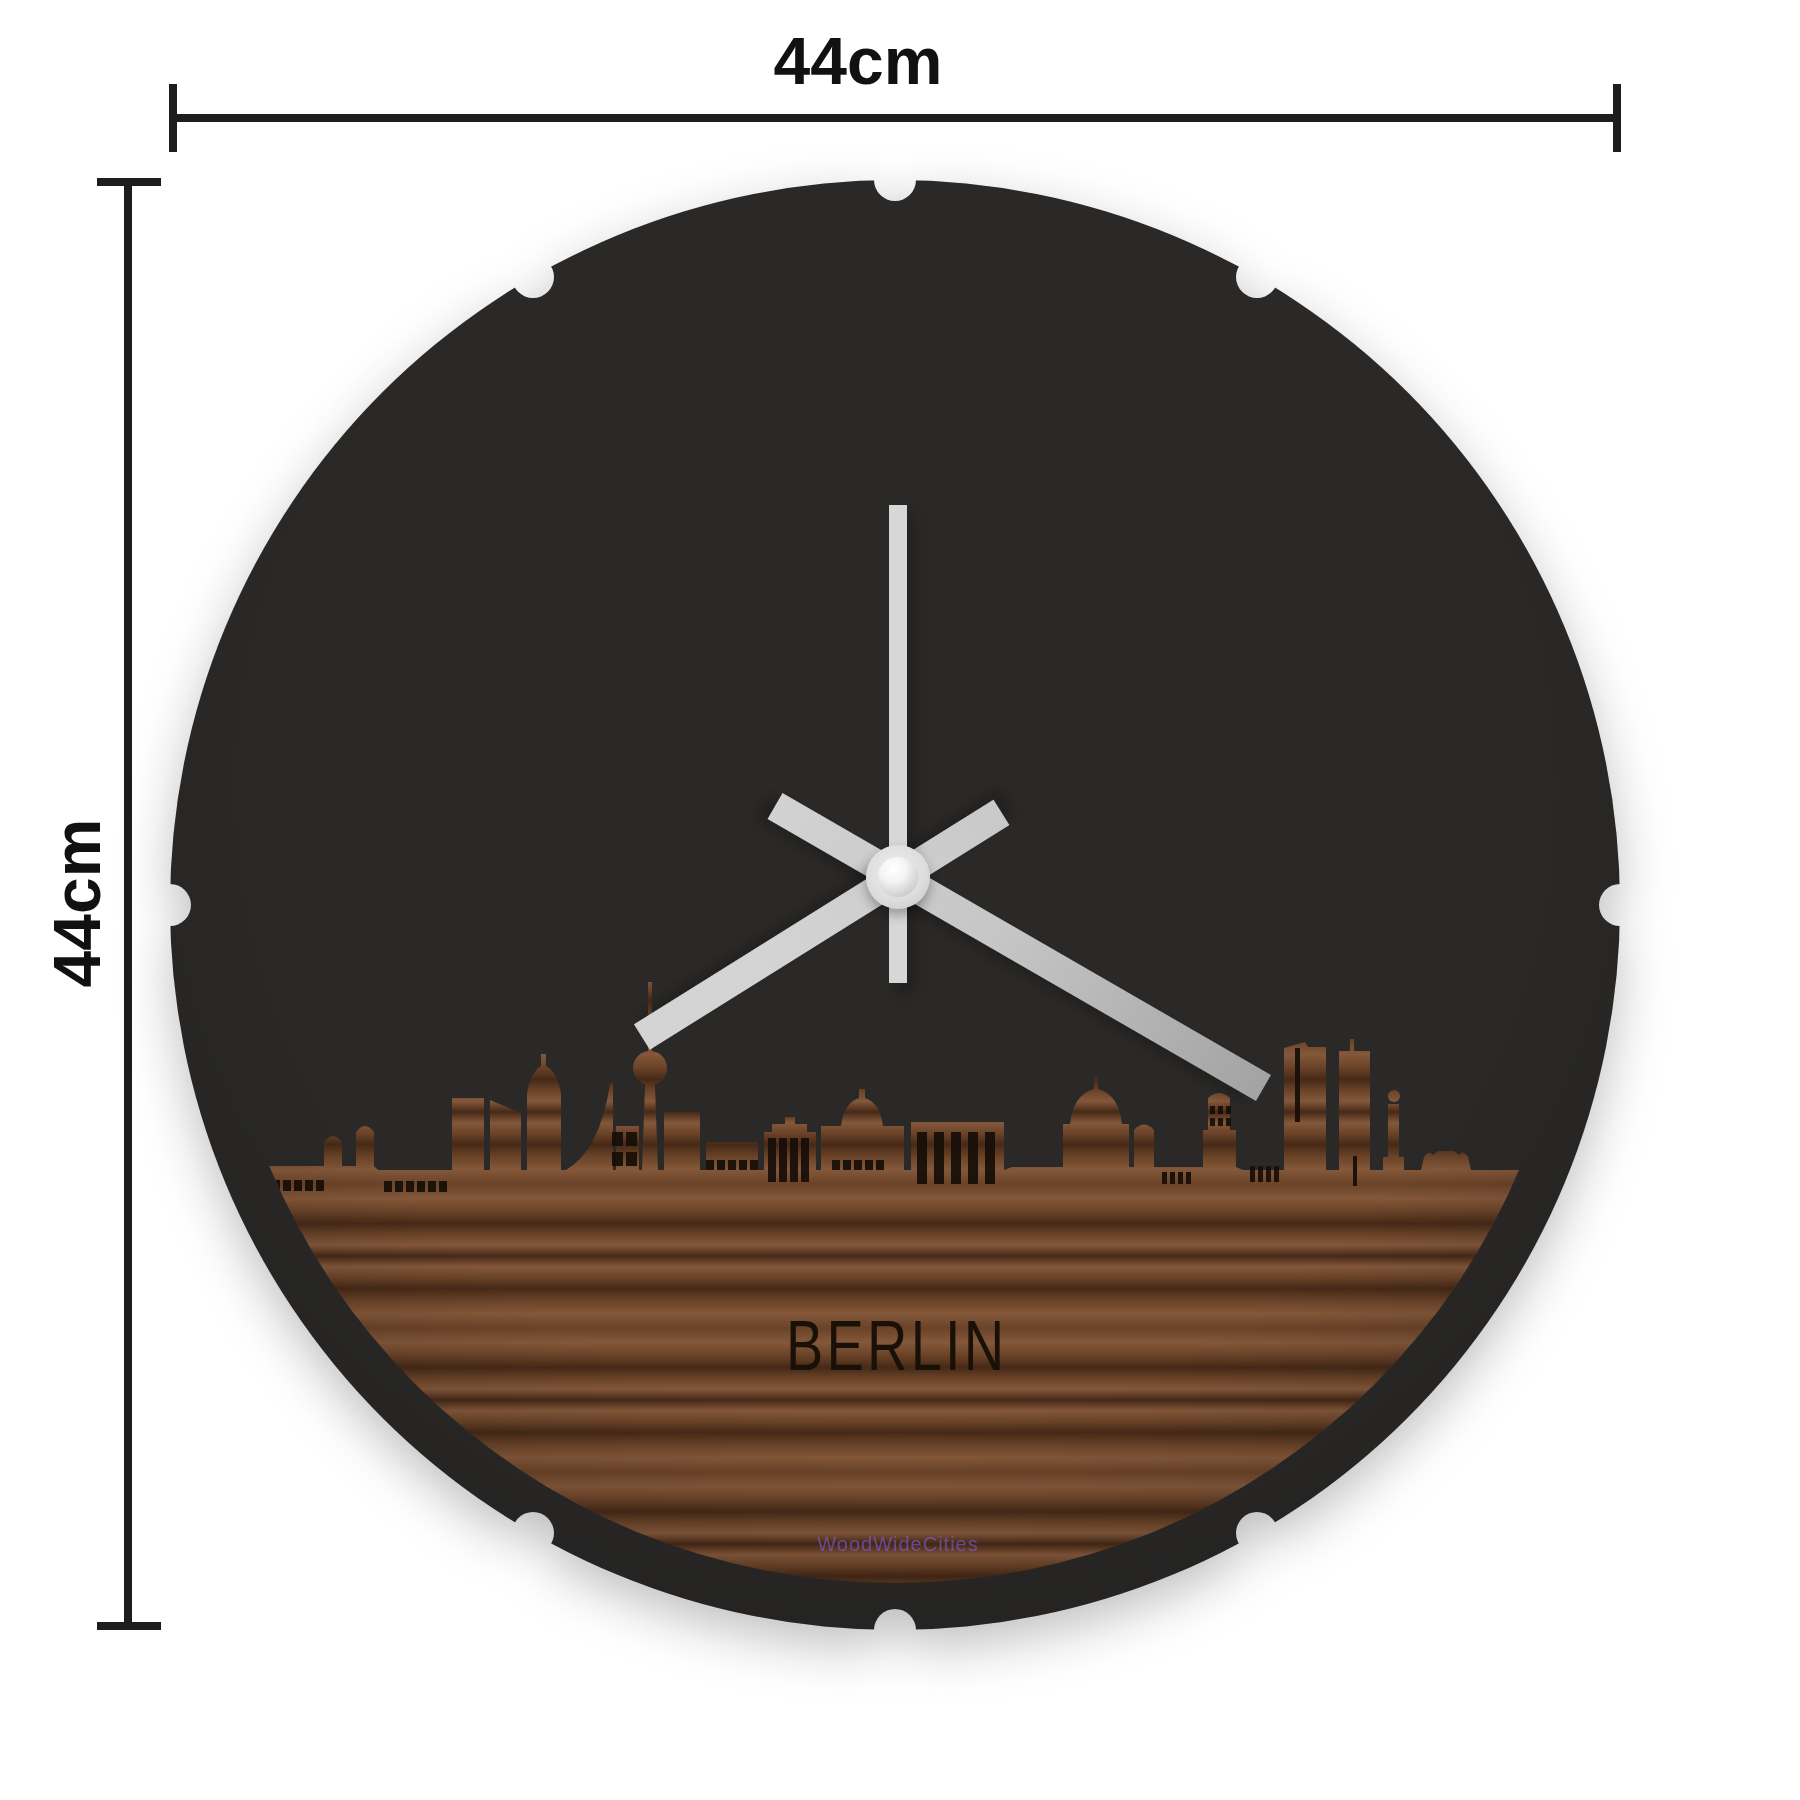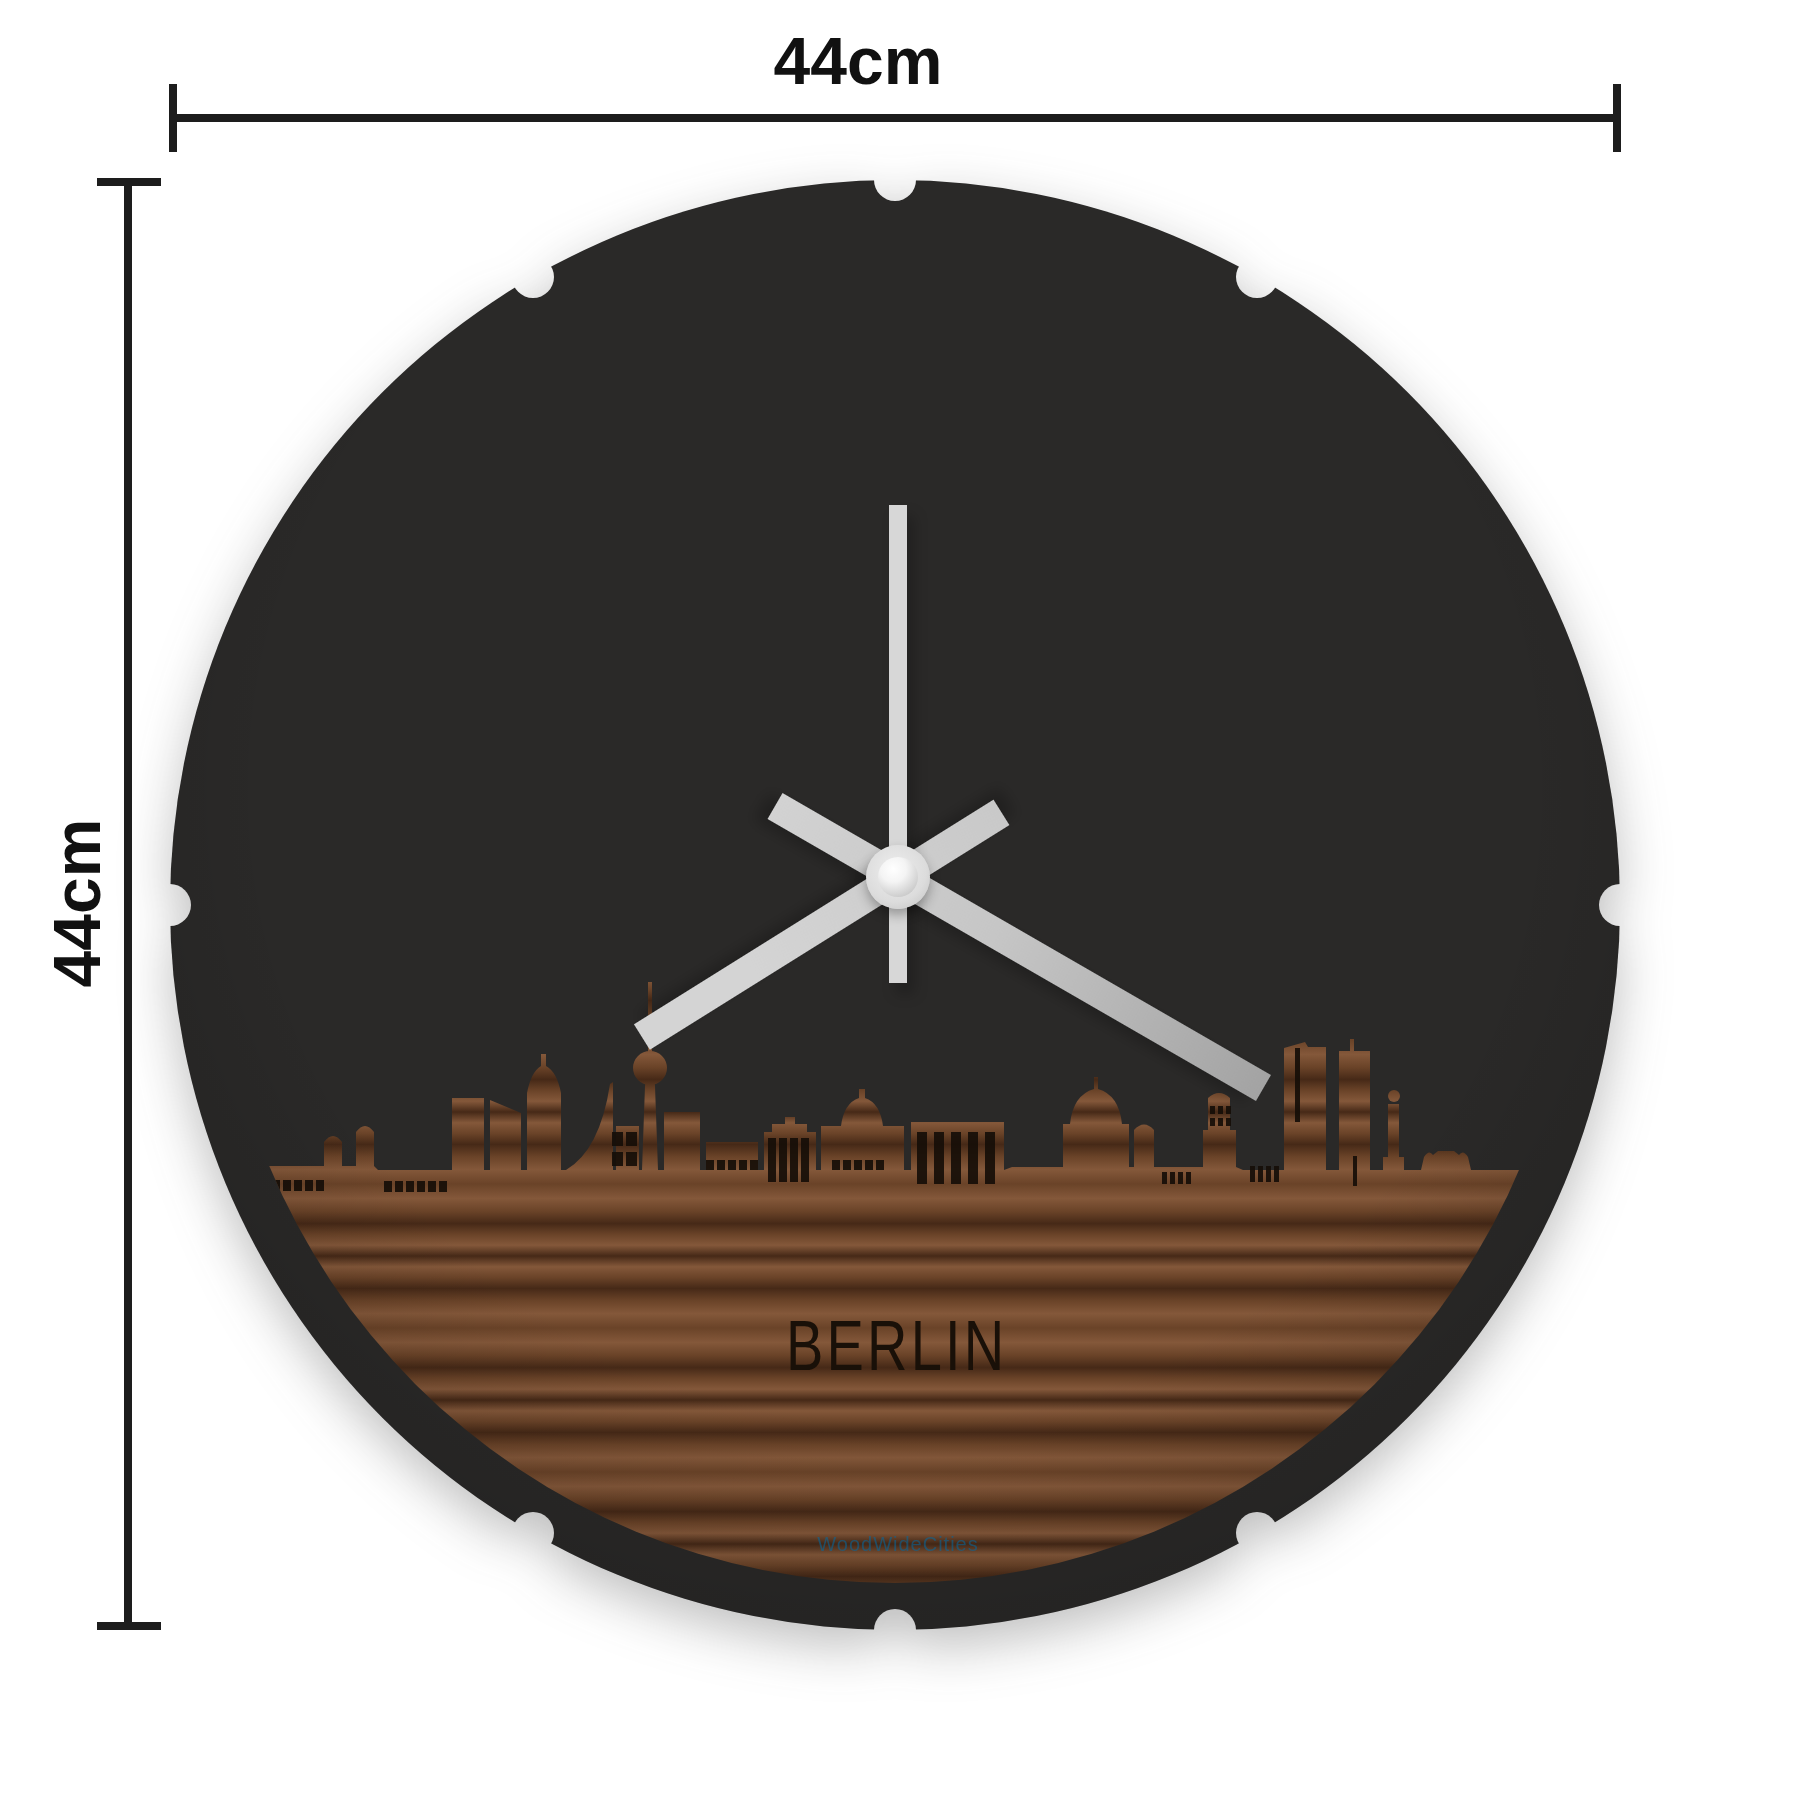--- a/index.html
+++ b/index.html
@@ -46,21 +46,21 @@
       background:radial-gradient(circle at 45% 40%, #eeeeee 0%, var(--hub,#dcdcdc) 60%, #bfbfbf 100%);
       box-shadow:0 6px 12px rgba(0,0,0,.3);}
   .hub-cap{position:absolute;left:12px;top:12px;width:40px;height:40px;border-radius:50%;
       background:radial-gradient(circle at 38% 30%, #ffffff 0%, #f4f4f4 35%, #c9c9c9 80%, #b2b2b2 100%);}
 
   
   .city-label{position:absolute;left:786px;top:1306px;color:#191008;
       font-size:70px;font-weight:500;letter-spacing:4px;transform:scaleX(.8);
       transform-origin:left top;white-space:nowrap;}
   .watermark{position:absolute;left:798px;top:1533px;width:200px;text-align:center;
-      font-size:20px;color:#0369a1;opacity:.55;letter-spacing:1px;}
+      font-size:20px;color:#8b5cf6;opacity:.55;letter-spacing:1px;}
 </style>
 </head>
 <body>
 
 <div class="stage">
 
   <div class="dim dim-h-line"></div>
   <div class="dim dim-h-tick-l"></div>
   <div class="dim dim-h-tick-r"></div>
   <div class="dim-label dim-label-top">44cm</div>

